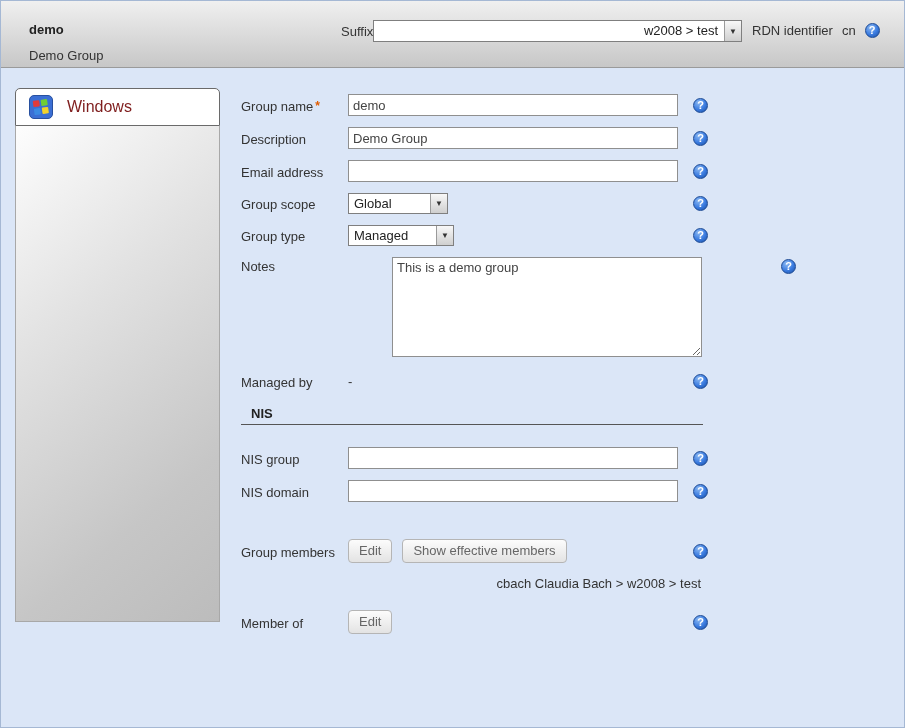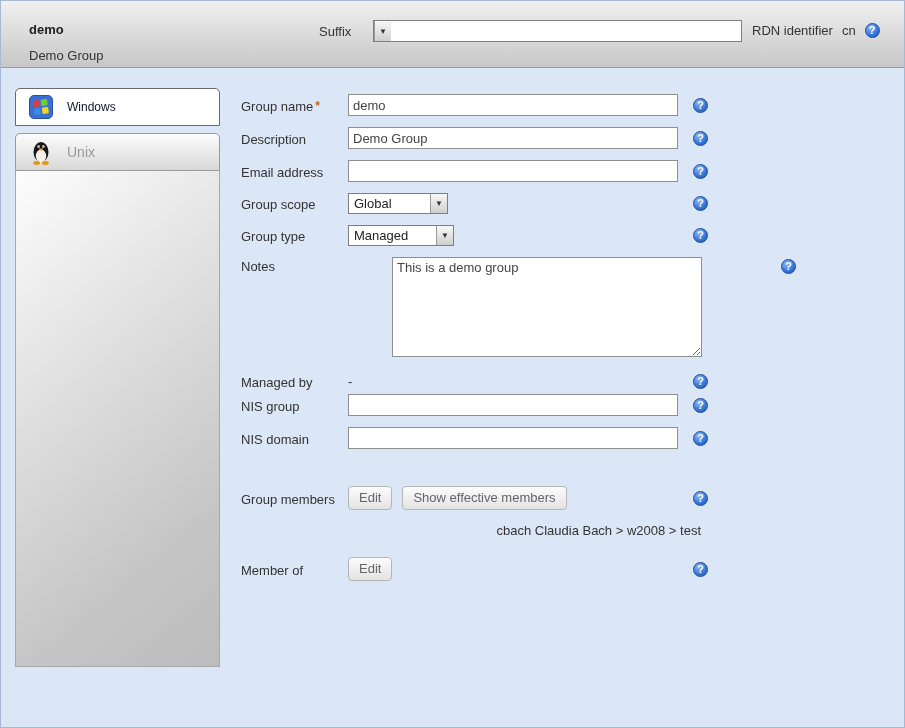--- a/index.html
+++ b/index.html
@@ -16,21 +16,21 @@
 
   
   .titlebar {
     position: relative;
     height: 67px;
     background: linear-gradient(#f0f0f0, #c7c7c7);
     border-bottom: 1px solid #9a9a9a;
   }
   .hdr-title    { position:absolute; left:28px;  top:21px; font-weight:bold; color:#222; }
   .hdr-subtitle { position:absolute; left:28px;  top:47px; color:#333; }
-  .suffix-label { position:absolute; left:318px; top:23px; color:#333; }
+  .suffix-label { position:absolute; left:340px; top:23px; color:#333; }
   .hsel {
     position:absolute; left:372px; top:19px; width:369px; height:22px;
     background:#fff; border:1px solid #7f7f7f; display:flex; align-items:stretch;
     cursor:default;
   }
   .hsel .sel-val { flex:1; text-align:right; padding:2px 6px 0 4px; color:#222; overflow:hidden; white-space:nowrap; }
   .sel-arrow {
     width:17px; flex:none; display:flex; align-items:center; justify-content:center;
     font-size:8px; color:#333;
     background:linear-gradient(#f8f8f8,#cfcfcf); border-left:1px solid #9a9a9a;
@@ -48,21 +48,21 @@
     border:1px solid #1c4a95; cursor:pointer;
   }
 
   
   .main { position:relative; height:660px; }
   .sidebar { position:absolute; left:14px; top:20px; width:205px; }
   .tab {
     height:38px; display:flex; align-items:center; gap:14px; padding-left:13px;
     border:1px solid #8a8a8a; border-radius:5px 5px 0 0; cursor:pointer;
   }
-  .tab.active { background:#fff; border-color:#6a6a6a; color:#0f172a; font-size:12px; }
+  .tab.active { background:#fff; border-color:#6a6a6a; color:#7f1d1d; font-size:16px; }
   .tab.inactive {
     margin-top:7px;
     background:linear-gradient(#fcfcfc,#d8d8d8);
     color:#999; font-size:14px; border-color:#9a9a9a;
   }
   .side-panel {
     height:496px;
     background:linear-gradient(140deg, #fdfdfd 0%, #e2e2e2 35%, #c6c6c6 75%, #bcbcbc 100%);
     border:1px solid #a8a8a8; border-top:none;
   }
@@ -115,20 +115,21 @@
 </head>
 <body>
 
 <div class="window">
 
   <div class="titlebar">
     <div class="hdr-title">demo</div>
     <div class="hdr-subtitle">Demo Group</div>
     <div class="suffix-label">Suffix</div>
     <div class="hsel">
+      <span class="sel-val">w2008 &gt; test</span>
       <span class="sel-arrow">▼</span>
     </div>
     <div class="rdn">
       <span class="rdn-label">RDN identifier</span>
       <span class="rdn-value">cn</span>
       <span class="help">?</span>
     </div>
   </div>
 
   <div class="main">
@@ -141,36 +142,20 @@
             <g transform="rotate(-8 12 12)">
               <rect x="4.6" y="4.8" width="6.4" height="6.4" rx="1" fill="#e23b3b"></rect>
               <rect x="12.6" y="4.8" width="6.4" height="6.4" rx="1" fill="#6fce35"></rect>
               <rect x="4.6" y="12.8" width="6.4" height="6.4" rx="1" fill="#3b8ae2"></rect>
               <rect x="12.6" y="12.8" width="6.4" height="6.4" rx="1" fill="#f2d32b"></rect>
             </g>
           </svg>
         </span>
         <span>Windows</span>
       </div>
-      <div class="tab inactive">
-        <span class="tabicon">
-          <svg width="24" height="26" viewBox="0 0 24 26">
-            <ellipse cx="12" cy="13" rx="7.5" ry="10" fill="#17171a"></ellipse>
-            <ellipse cx="12" cy="17" rx="5.2" ry="6.4" fill="#f2efe9"></ellipse>
-            <circle cx="9.7" cy="7.6" r="1.3" fill="#fff"></circle>
-            <circle cx="14.3" cy="7.6" r="1.3" fill="#fff"></circle>
-            <circle cx="9.9" cy="7.8" r="0.55" fill="#000"></circle>
-            <circle cx="14.1" cy="7.8" r="0.55" fill="#000"></circle>
-            <path d="M9.6 9.6 L14.4 9.6 L12 12 Z" fill="#f0a020"></path>
-            <ellipse cx="7.6" cy="24" rx="3.4" ry="1.9" fill="#e8940f"></ellipse>
-            <ellipse cx="16.4" cy="24" rx="3.4" ry="1.9" fill="#e8940f"></ellipse>
-          </svg>
-        </span>
-        <span>Unix</span>
-      </div>
       <div class="side-panel"></div>
     </div>
 
     <div class="content">
 
       <div class="row">
         <span class="lbl"><span>Group name</span><span class="req">*</span></span>
         <span class="ctrl">
             <input class="txt" value="demo" style="">
           </span>
@@ -225,20 +210,21 @@
 
       <div class="row" style="margin-top:16px; margin-bottom:4px;">
         <span class="lbl">Managed by</span>
         <span class="ctrl">
             <span>-</span>
           </span>
         <span class="help">?</span>
       </div>
 
 
+      <div class="section-hdr">NIS</div>
 
       <div class="row">
         <span class="lbl">NIS group</span>
         <span class="ctrl">
             <input class="txt" value="" style="">
           </span>
         <span class="help">?</span>
       </div>
 
       <div class="row">

